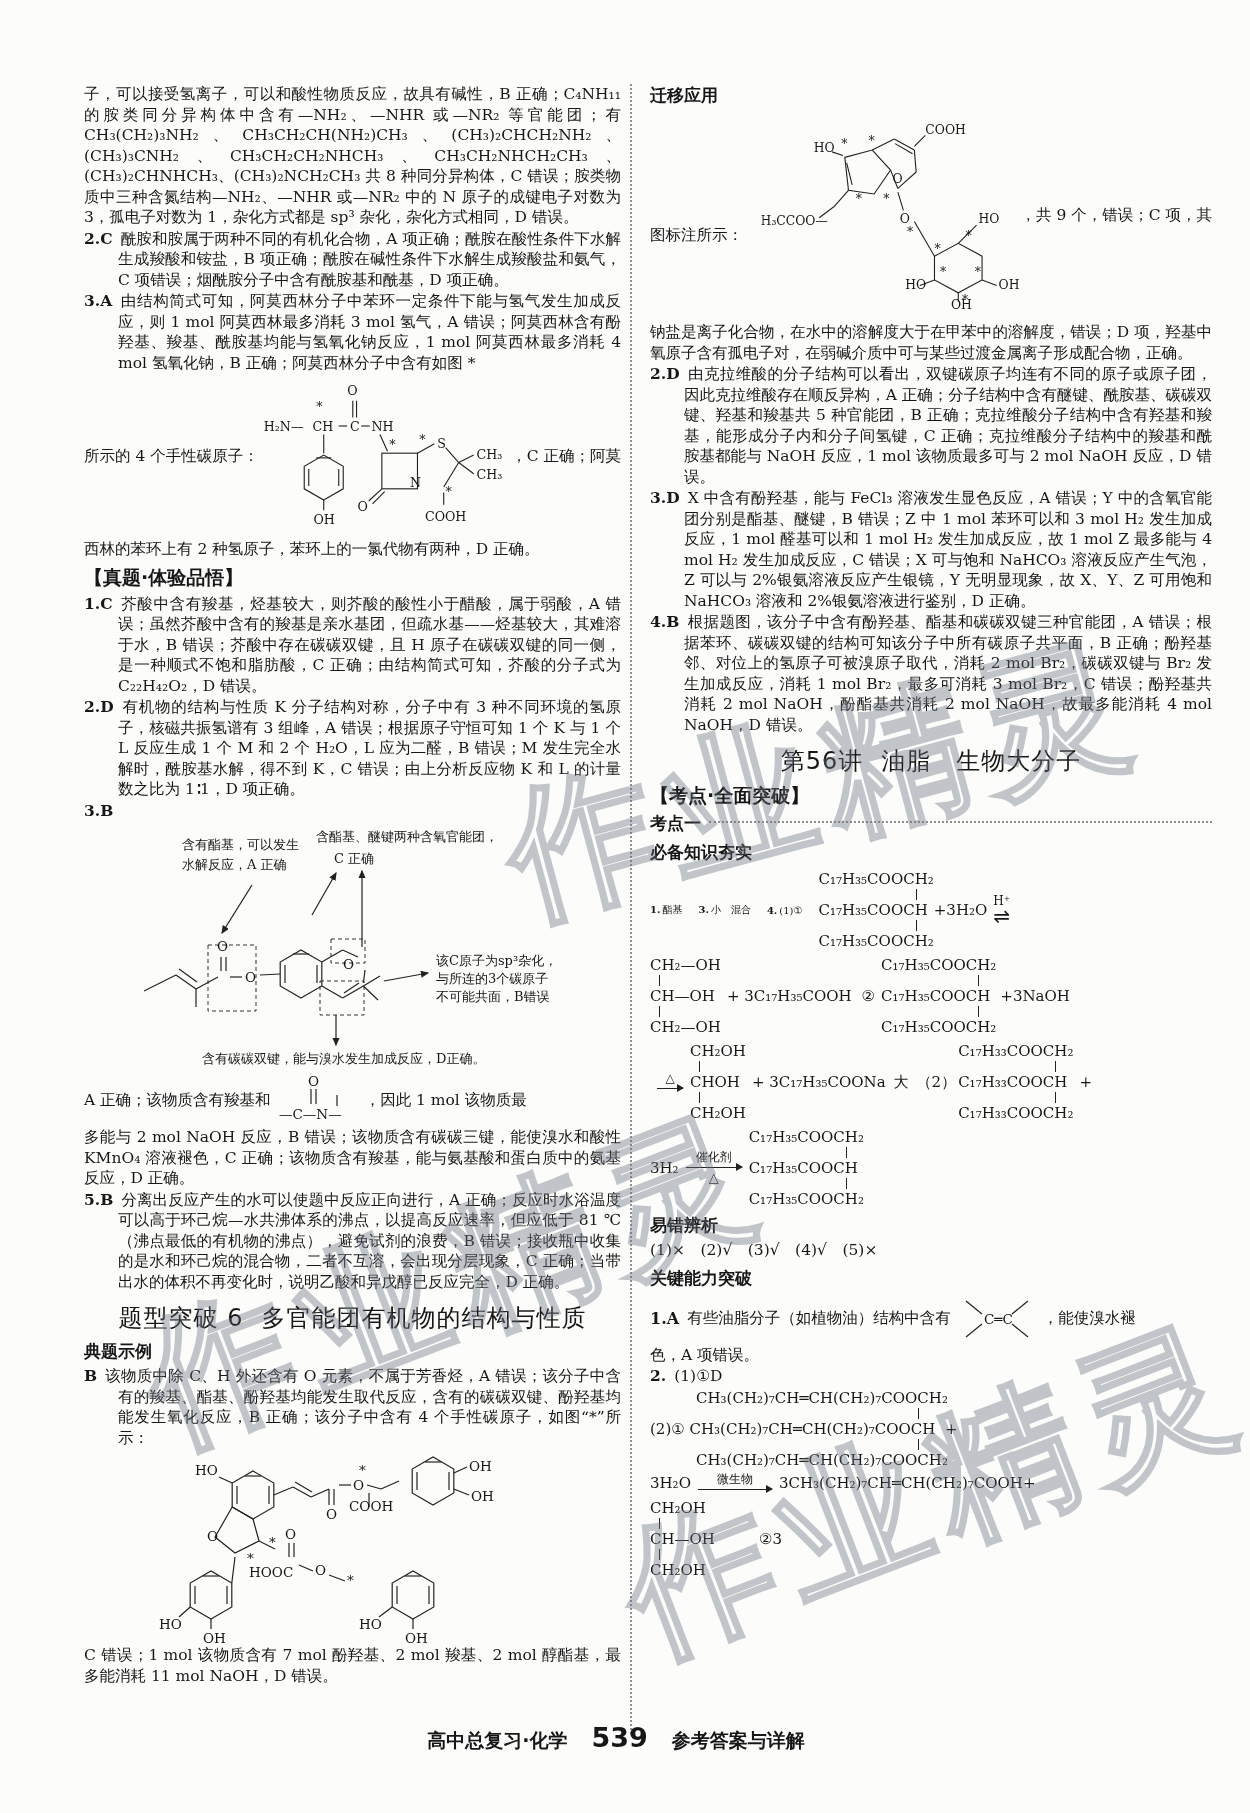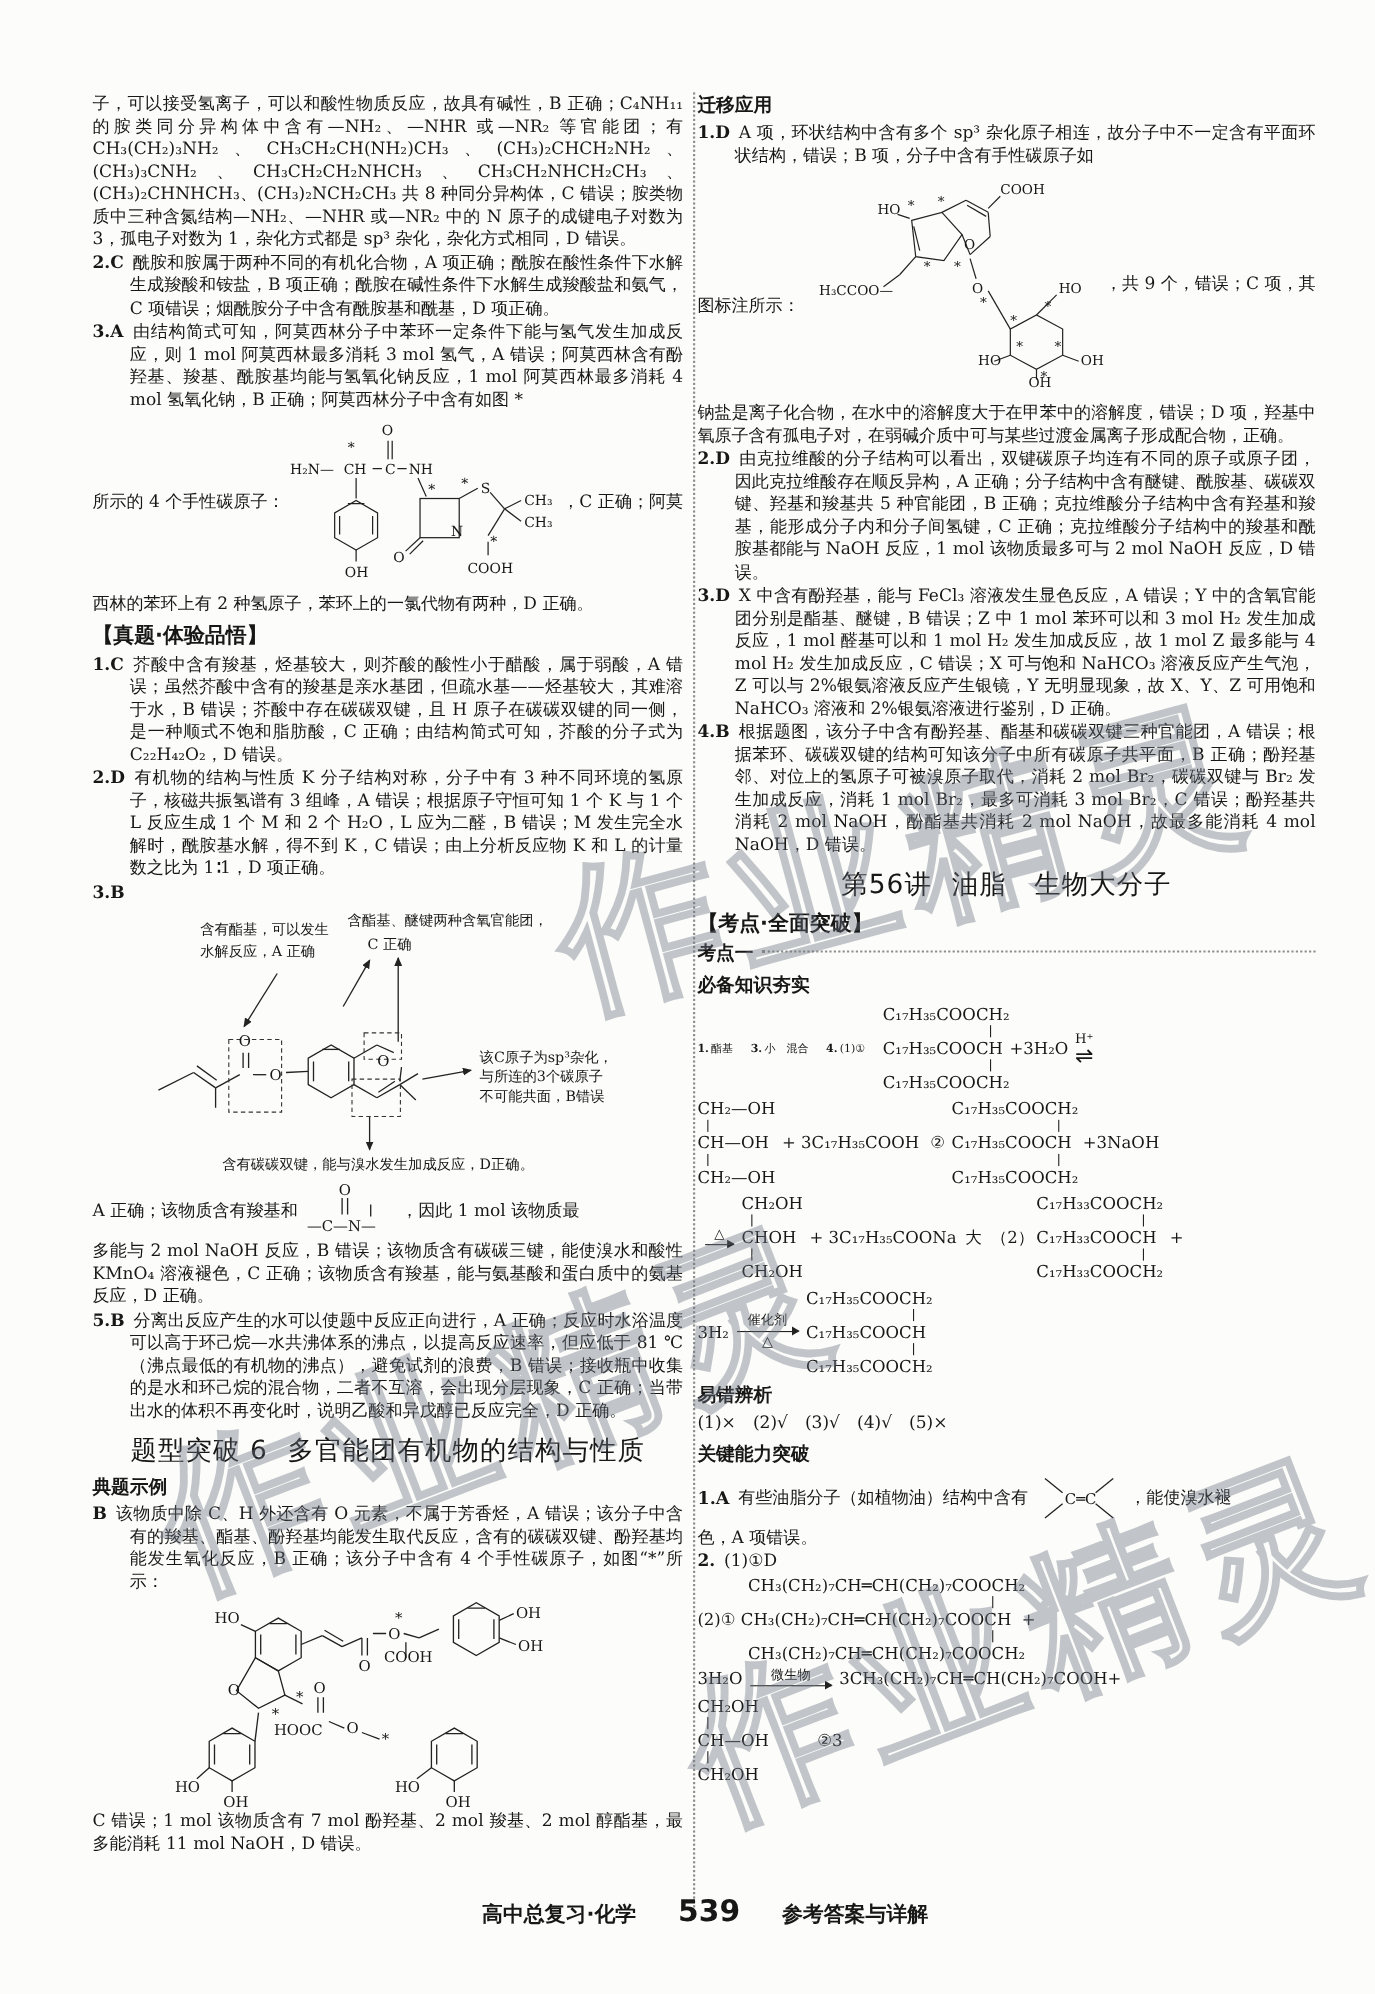--- a/index.html
+++ b/index.html
@@ -1,19 +1,19 @@
 <!DOCTYPE html>
 <html><head>
 <meta charset="utf-8">
 <style>
   html,body{margin:0;padding:0;background:#dcdcdc;}
   .page{position:relative;width:1250px;height:1813px;margin:0 auto;background:#fcfcfa;
         font-family:"DejaVu Serif","Liberation Serif",serif;color:#171717;overflow:hidden;}
   .colL{position:absolute;left:84px;top:84px;width:537px;}
-  .colR{position:absolute;left:634px;top:84px;width:562px;}
+  .colR{position:absolute;left:650px;top:84px;width:562px;}
   .divider{position:absolute;left:630px;top:84px;height:1650px;border-left:2px dotted #8f8f8f;}
   p{margin:0 0 1px 0;font-size:15.5px;line-height:20.5px;text-align:justify;}
   .ans{padding-left:34px;text-indent:-34px;}
   .ans b{margin-right:8px;}
   .hbracket{font-size:19px;font-weight:700;font-family:"DejaVu Sans","Liberation Sans",sans-serif;margin:5px 0 3px 0;}
   .hbig{font-size:24px;font-weight:400;text-align:center;font-family:"DejaVu Sans","Liberation Sans",sans-serif;margin:10px 0 6px 0;letter-spacing:1px;}
   .hbig .sp{margin-right:18px;}
   .hsub{font-size:17px;font-weight:700;font-family:"DejaVu Sans","Liberation Sans",sans-serif;margin:6px 0 3px 0;}
   .kdrow{display:flex;align-items:center;margin:2px 0;}
   .kdrow .kdt{font-size:17px;font-weight:700;font-family:"DejaVu Sans","Liberation Sans",sans-serif;margin-right:8px;white-space:nowrap;}
@@ -38,22 +38,22 @@
   .equilwrap{display:inline-flex;flex-direction:column;align-items:center;margin-left:6px;flex:0 0 auto;}
   .equilwrap .hp{font-size:12px;line-height:12px;}
   .equilwrap .eq{font-size:20px;line-height:18px;font-family:"DejaVu Sans","Liberation Sans",sans-serif;}
   .krow{display:flex;align-items:center;margin:6px 0;}
   .krow .tx{white-space:nowrap;font-size:15px;flex:0 0 auto;}
   .seg{white-space:nowrap;margin-right:16px;font-size:10px;}
   .seg b{margin-right:2px;}
   .wm{position:absolute;font-size:148px;font-weight:700;letter-spacing:14px;white-space:nowrap;
       font-family:"DejaVu Sans","Liberation Sans",sans-serif;color:rgba(255,255,255,0);
       -webkit-text-stroke:2.5px rgba(105,115,128,0.40);pointer-events:none;z-index:5;}
-  .footer{position:absolute;left:136px;top:1722px;width:1010px;display:flex;justify-content:center;
-          align-items:baseline;gap:38px;font-family:"DejaVu Sans","Liberation Sans",sans-serif;}
+  .footer{position:absolute;left:111px;top:1722px;width:1010px;display:flex;justify-content:center;
+          align-items:baseline;gap:24px;font-family:"DejaVu Sans","Liberation Sans",sans-serif;}
   .footer .f1,.footer .f2{font-size:19px;font-weight:600;}
   .footer .pg{font-size:27px;font-weight:800;}
 </style>
 </head>
 <body>
 
 <div class="page">
   <div class="divider"></div>
 
   <div class="wm" style="left:500px;top:680px;transform:rotate(-15deg);">作业精灵</div>
@@ -256,21 +256,20 @@
         <text x="236" y="180">HO</text>
         <text x="282" y="194">OH</text>
       </svg>
     </div>
     <p>C 错误；1 mol 该物质含有 7 mol 酚羟基、2 mol 羧基、2 mol 醇酯基，最多能消耗 11 mol NaOH，D 错误。</p>
   </div>
 
   <div class="colR">
     <div class="hsub" style="margin-top:0;">迁移应用</div>
 
-    <p class="ans"><b>1.D</b><span>A 项，环状结构中含有多个 sp³ 杂化原子相连，故分子中不一定含有平面环状结构，错误；B 项，分子中含有手性碳原子如</span></p>
 
     <div class="figrow" style="margin:2px 0;">
       <span class="ftx" style="width:96px;margin-top:40px;">图标注所示：</span>
       <svg width="300" height="210" viewBox="0 0 300 210">
         <g stroke="#222" stroke-width="1.2" fill="none">
           <polygon points="108,42 138,34 158,56 140,82 112,78" fill="none"></polygon>
           <line x1="110" y1="48" x2="116" y2="72"></line>
           <line x1="138" y1="34" x2="162" y2="22"></line>
           <line x1="162" y1="22" x2="184" y2="34"></line>
             <line x1="163" y1="27" x2="182" y2="38"></line>

